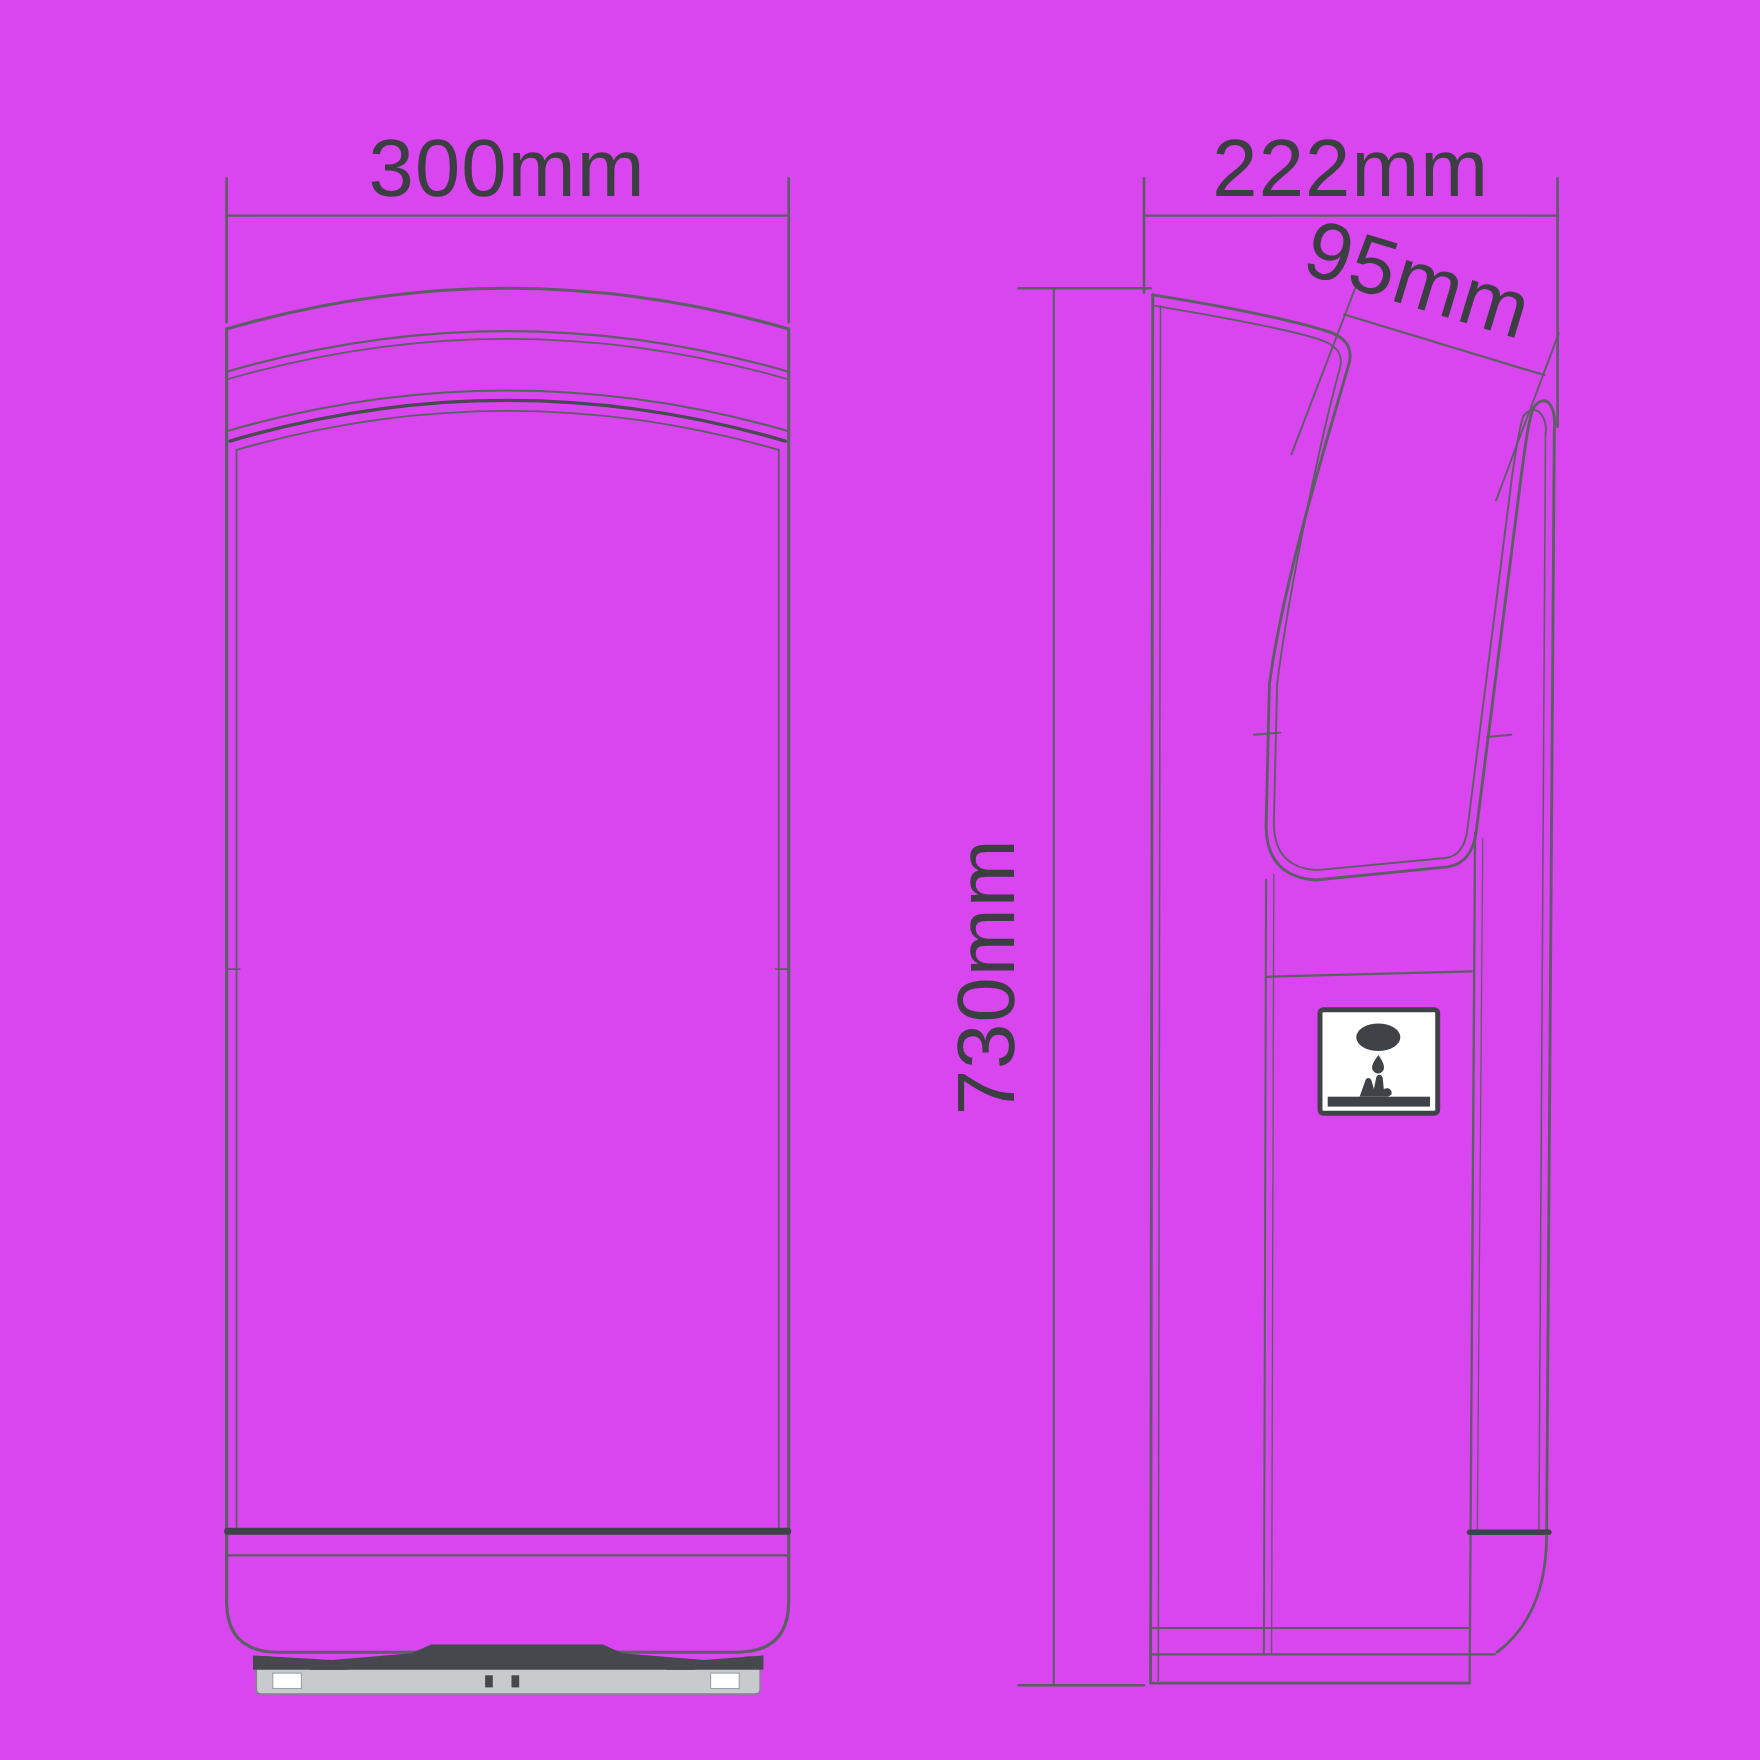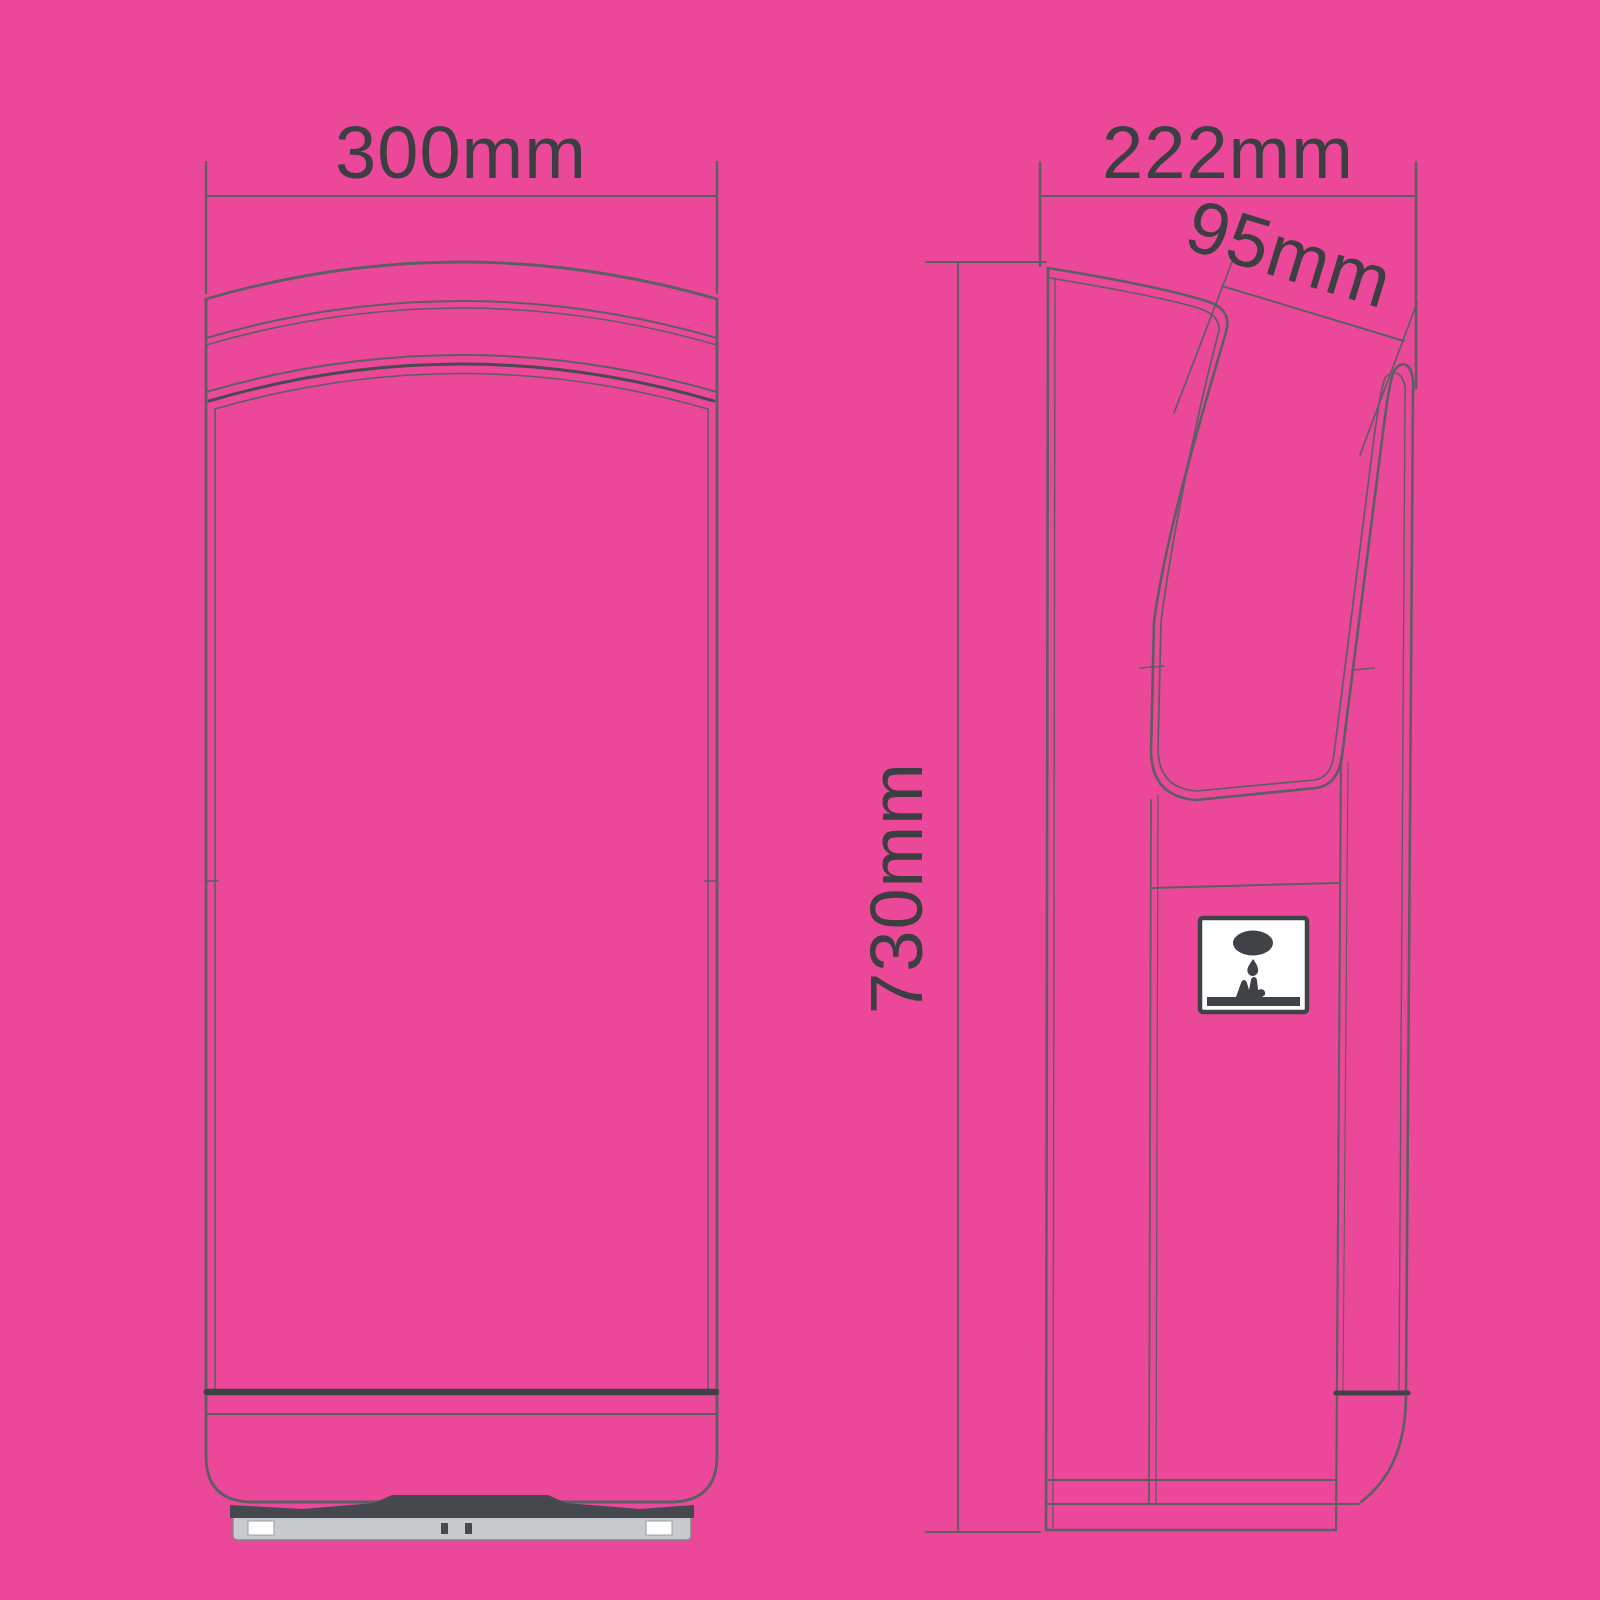--- a/index.html
+++ b/index.html
@@ -1,19 +1,19 @@
 <!DOCTYPE html>
 <html><head>
 <meta charset="utf-8">
 <style>
   html,body{margin:0;padding:0;background:#ffffff;}
   .stage{
     position:relative;
     width:1600px;height:1600px;
-    background:#ec4899;
+    background:#d946ef;
     overflow:hidden;
     font-family:"Liberation Sans", sans-serif;
   }
   svg{position:absolute;left:0;top:0;}
   text{
     font-family:"Liberation Sans", sans-serif;
     font-size:74px;
     letter-spacing:1px;
     fill:#3c3f42;
   }

